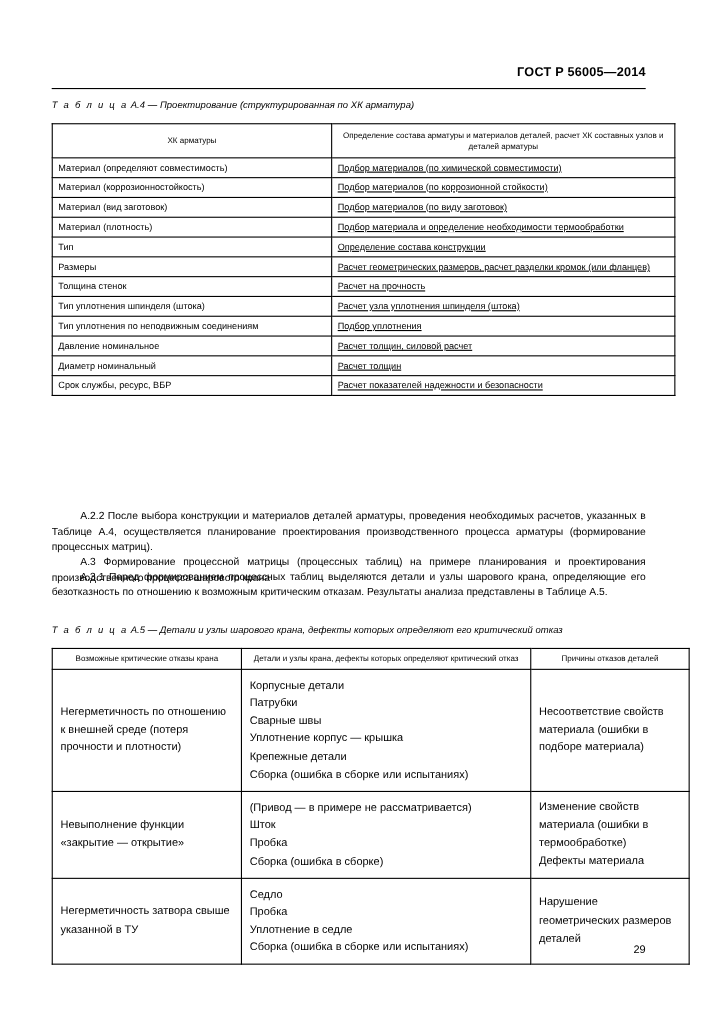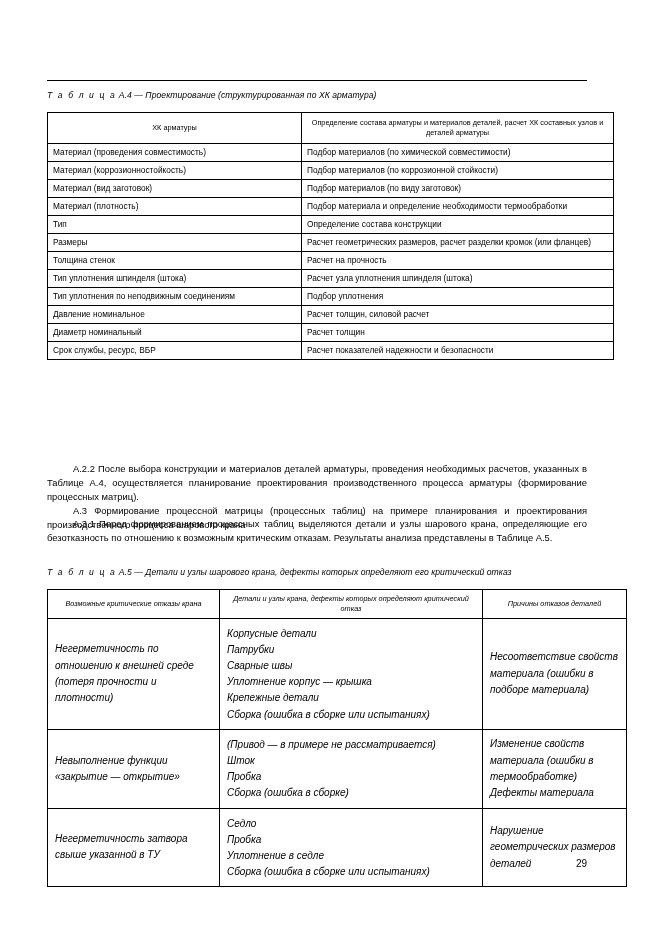--- a/index.html
+++ b/index.html
@@ -85,30 +85,29 @@
     border: 1.4px solid #000;
   }
 
   
   #table-a4 {
     left: 47px;
     top: 112px;
     width: 540px;
   }
   #table-a4 td.col-k { width: 241px; }
-  #table-a4 td.col-v { width: 299px; }
+  #table-a4 td.col-v { width: 299px; text-decoration: underline; }
   #table-a4 thead th.col-k { width: 241px; }
   #table-a4 thead th.col-v { width: 299px; }
 
   
   #table-a5 {
     left: 47px;
     top: 589px;
     width: 540px;
-    font-style: italic;
   }
   #table-a5 .c1 { width: 159px; }
   #table-a5 .c2 { width: 250px; }
   #table-a5 .c3 { width: 131px; }
   #table-a5 thead th {
     font-size: 7.3px;
     padding: 4px 6px;
   }
   #table-a5 tbody td {
     vertical-align: middle;
@@ -159,36 +158,37 @@
     width: 540px;
     text-align: right;
     font-size: 10px;
   }
 </style>
 </head>
 <body>
 
 <div class="page">
 
+  <div class="doc-header">ГОСТ Р 56005—2014</div>
   <div class="header-rule"></div>
 
   <div class="table-caption" id="caption-a4">
     <span class="spaced">Т а б л и ц а</span><span>&nbsp;</span><span>А.4</span><span>&nbsp;</span><span>— Проектирование (структурированная по ХК арматура)</span>
   </div>
 
   <table class="doc-table" id="table-a4">
     <thead>
       <tr>
         <th class="col-k">ХК арматуры</th>
         <th class="col-v">Определение состава арматуры и материалов деталей, расчет ХК составных узлов и деталей арматуры</th>
       </tr>
     </thead>
     <tbody>
       <tr>
-        <td class="col-k">Материал (проведения совместимость)</td>
+        <td class="col-k">Материал (определяют совместимость)</td>
         <td class="col-v">Подбор материалов (по химической совместимости)</td>
       </tr>
       <tr>
         <td class="col-k">Материал (коррозионностойкость)</td>
         <td class="col-v">Подбор материалов (по коррозионной стойкости)</td>
       </tr>
       <tr>
         <td class="col-k">Материал (вид заготовок)</td>
         <td class="col-v">Подбор материалов (по виду заготовок)</td>
       </tr>

